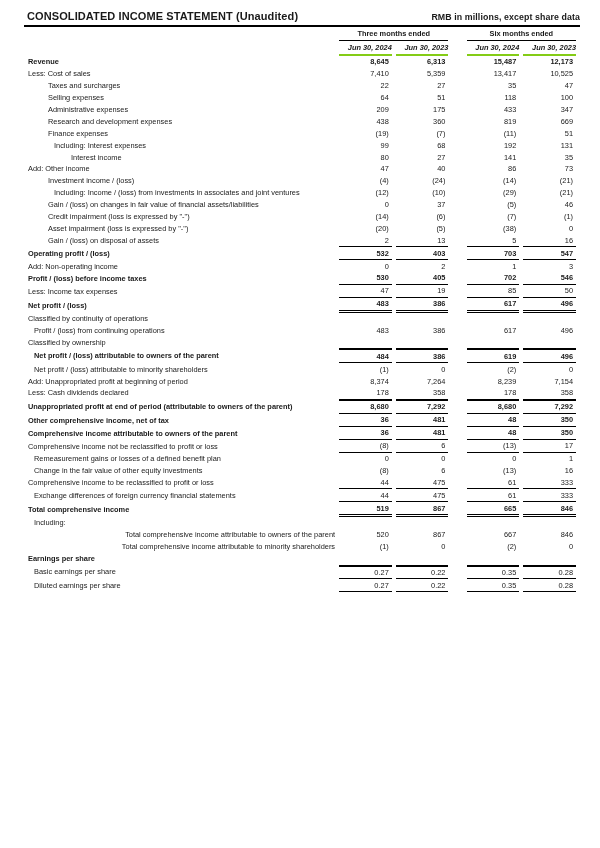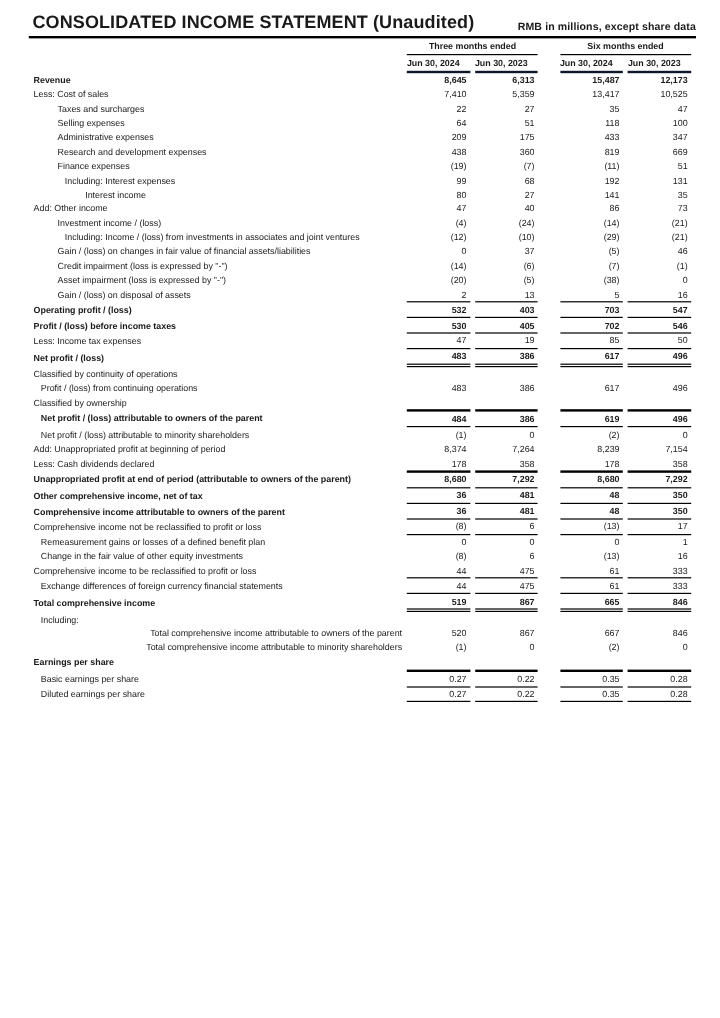--- a/index.html
+++ b/index.html
@@ -11,21 +11,21 @@
     font-family:"Liberation Sans", sans-serif;
     color:#1a1a1a;
     box-sizing:border-box;
     padding:10px 20px 0 24px;
     overflow:hidden;
   }
   .doc-header {
     display:flex; justify-content:space-between; align-items:flex-end;
     padding:0 0 0 3px;
   }
-  .doc-title { font-size:15px; font-weight:bold; letter-spacing:0.1px; }
+  .doc-title { font-size:11px; font-weight:bold; letter-spacing:0.1px; }
   .doc-units { font-size:8.8px; font-weight:bold; letter-spacing:0.1px; }
   .doc-rule { height:2px; background:#000; margin-top:3px; }
 
   table.stmt {
     width:556px;
     table-layout:fixed;
     border-collapse:separate;
     border-spacing:4px 0;
     font-size:7.4px;
   }
@@ -36,24 +36,25 @@
   th, td { padding:0; font-weight:normal; }
 
   thead th.grp {
     height:13px; line-height:13px;
     font-weight:bold; text-align:center;
     border-bottom:1px solid #000;
     white-space:nowrap;
   }
   thead th.date {
     height:13px; line-height:12px;
-    font-weight:bold; text-align:left;
-    border-bottom:2px solid #0f172a;
+    font-weight:bold; text-align:right;
+    border-bottom:2px solid #84cc16;
     white-space:nowrap;
     vertical-align:middle;
+    font-style:italic;
   }
 
   tbody td {
     height:11.9px; line-height:11px;
     vertical-align:middle;
   }
   td.lbl { white-space:nowrap; overflow:visible; }
   td.num { text-align:right; padding-right:3px; }
   tr.bold td { font-weight:bold; }
 
@@ -233,20 +234,28 @@
           <td class="num rb">16</td>
         </tr>
         <tr class="bold">
           <td class="lbl i0">Operating profit / (loss)</td>
           <td class="num rb">532</td>
           <td class="num rb">403</td>
           <td></td>
           <td class="num rb">703</td>
           <td class="num rb">547</td>
         </tr>
+        <tr>
+          <td class="lbl i0">Add: Non-operating income</td>
+          <td class="num">0</td>
+          <td class="num">2</td>
+          <td></td>
+          <td class="num">1</td>
+          <td class="num">3</td>
+        </tr>
         <tr class="bold">
           <td class="lbl i0">Profit / (loss) before income taxes</td>
           <td class="num rb">530</td>
           <td class="num rb">405</td>
           <td></td>
           <td class="num rb">702</td>
           <td class="num rb">546</td>
         </tr>
         <tr>
           <td class="lbl i0">Less: Income tax expenses</td>

